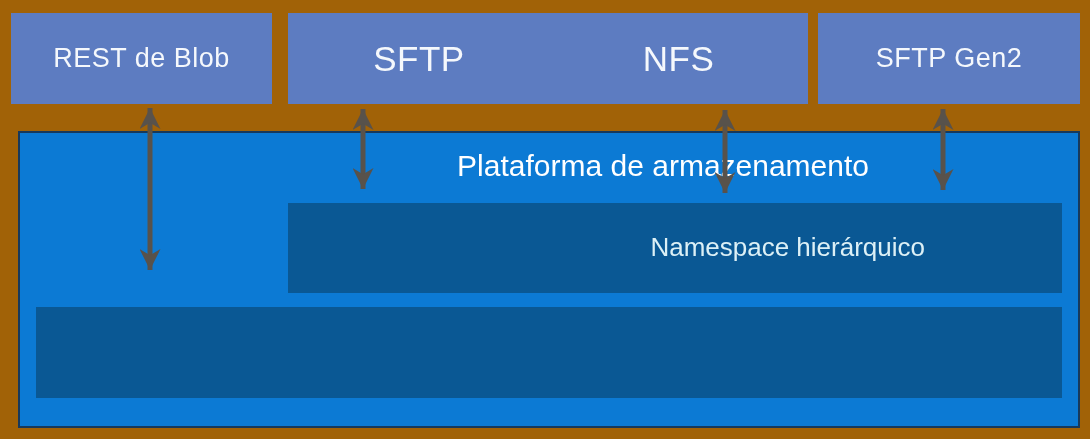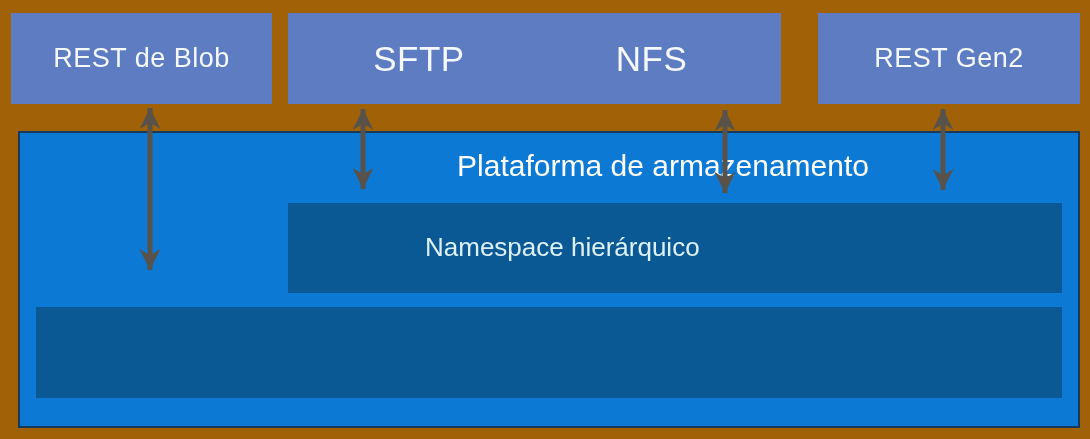--- a/index.html
+++ b/index.html
@@ -37,21 +37,21 @@
   .inner-box{
     position:absolute;
     background:var(--c-inner);
   }
   .inner-box.namespace{left:288px;top:203px;width:774px;height:90px;}
   .inner-box.blobstore{left:36px;top:307px;width:1026px;height:91px;}
   .inner-label{
     position:absolute;
     color:var(--c-inner-text);
     font-size:26px;line-height:30px;
-    text-align:left;
+    text-align:right;
   }
   .inner-label.namespace-label{left:425px;top:232px;width:500px;}
   .inner-label.blobstore-label{left:382px;top:337px;width:500px;}
   svg.arrows{
     position:absolute;left:0;top:0;width:1090px;height:439px;
     pointer-events:none;
   }
   .arrow{color:var(--c-arrow);}
   .arrow line{stroke:currentColor;stroke-width:5;}
 </style>
@@ -59,25 +59,25 @@
 <body style="background: rgb(255, 255, 255);">
 
 <div class="stage">
 
   <div class="pbox small-label" style="left:11px;width:261px;">
     <span>REST de Blob</span>
   </div>
   <div class="pbox big-label" style="left:288px;width:262px;">
     <span>SFTP</span>
   </div>
-  <div class="pbox big-label" style="left:522px;width:259px;">
+  <div class="pbox big-label" style="left:549px;width:259px;">
     <span>NFS</span>
   </div>
   <div class="pbox small-label" style="left:818px;width:262px;">
-    <span>REST Gen2</span>
+    <span>SFTP Gen2</span>
   </div>
 
   <div class="platform"></div>
 
   <div class="platform-title">Plataforma de armazenamento</div>
 
   <div class="inner-box namespace"></div>
   <div class="inner-box blobstore"></div>
 
   <div class="inner-label namespace-label">Namespace hierárquico</div>

